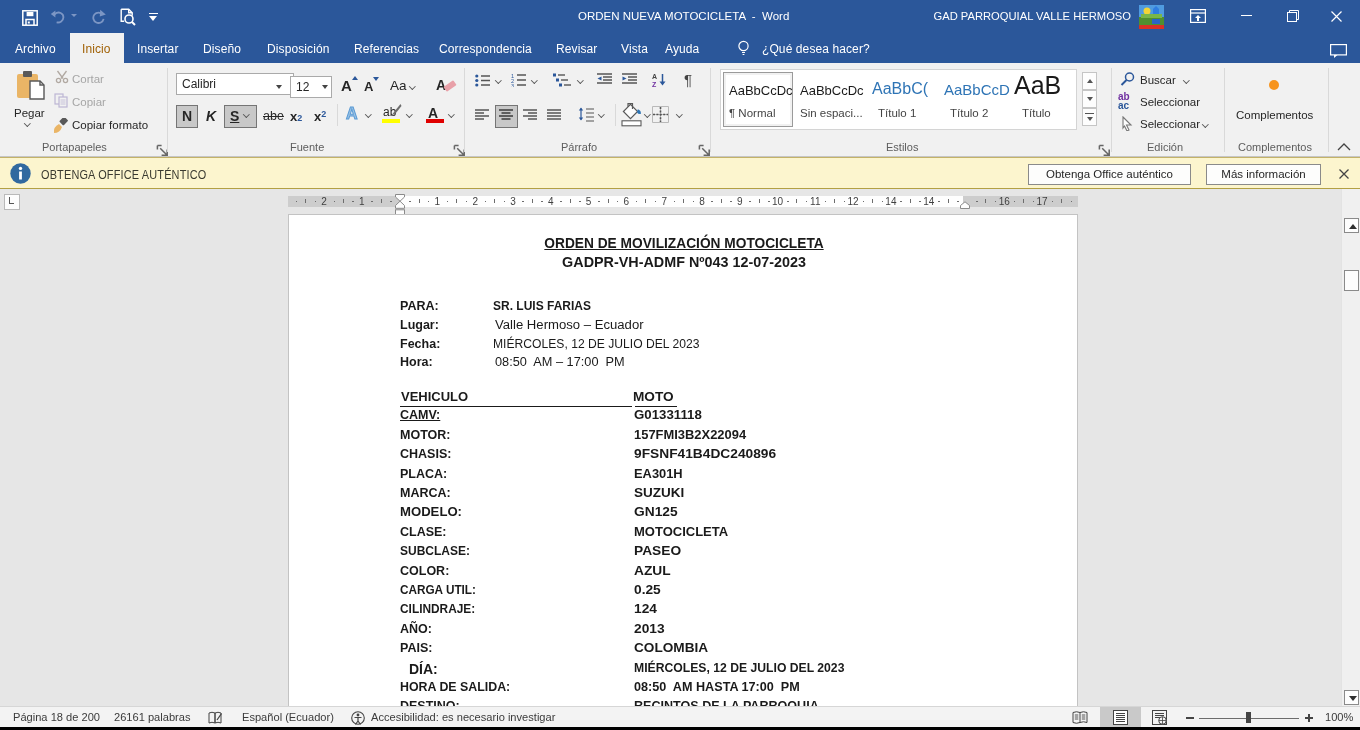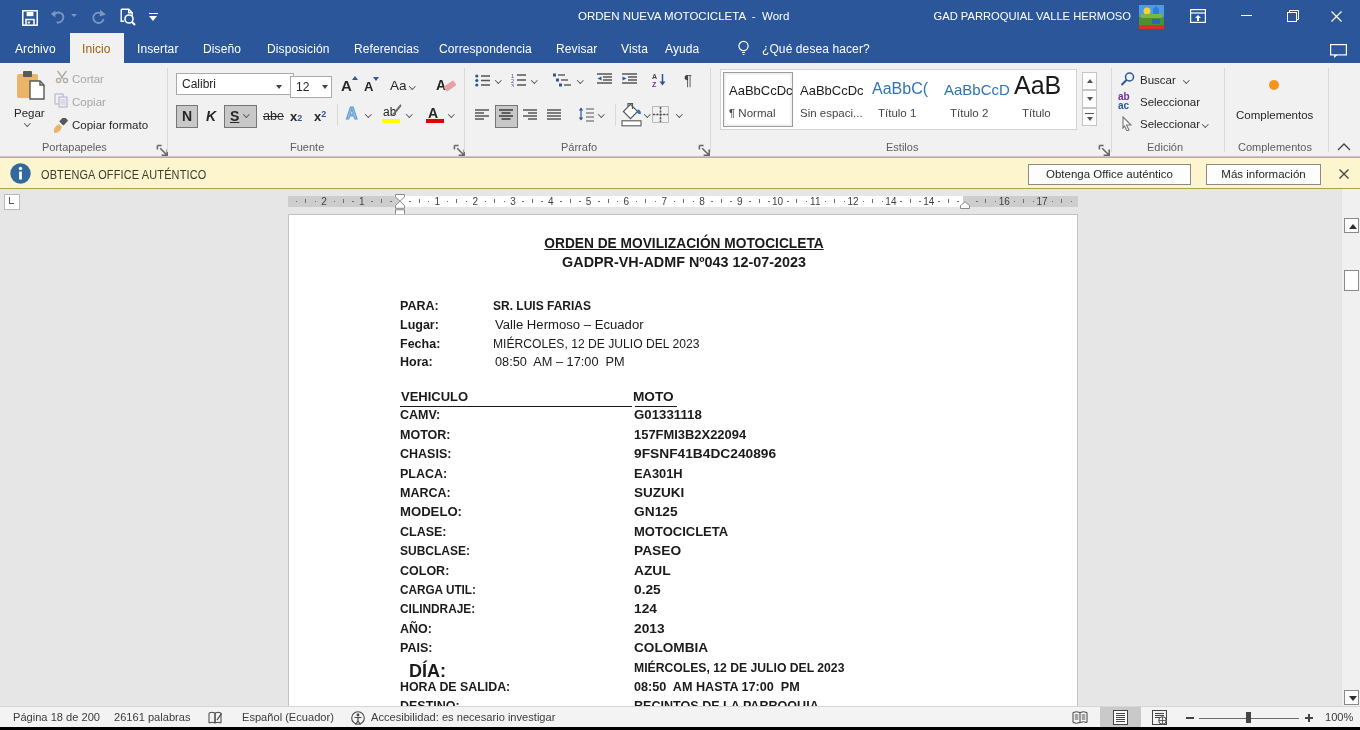--- a/index.html
+++ b/index.html
@@ -457,21 +457,21 @@
 <div class="dl" style="left:111.0px;top:103.7px;font-size:12.5px;transform:scaleX(1.0);">Lugar:</div>
 <div class="dr" style="left:206.0px;top:103.7px;font-size:12.5px;transform:scaleX(1.05);">Valle Hermoso – Ecuador</div>
 <div class="dl" style="left:111.0px;top:122.5px;font-size:12.5px;transform:scaleX(1.0);">Fecha:</div>
 <div class="dr" style="left:204.0px;top:122.5px;font-size:12.5px;transform:scaleX(0.97);">MIÉRCOLES, 12 DE JULIO DEL 2023</div>
 <div class="dl" style="left:111.0px;top:141.3px;font-size:12.5px;transform:scaleX(1.0);text-align:right;">Hora:</div>
 <div class="dr" style="left:206.0px;top:141.3px;font-size:12.5px;transform:scaleX(1.02);">08:50  AM – 17:00  PM</div>
 <div class="dl" style="left:112.0px;top:175.9px;font-size:12.5px;transform:scaleX(1.04);">VEHICULO</div>
 <div class="dl" style="left:344.0px;top:175.9px;font-size:12.5px;transform:scaleX(1.09);">MOTO</div>
 <div class="abs" style="left:111px;top:190.5px;width:232px;height:1.2px;background:#1a1a1a"></div>
 <div class="abs" style="left:346px;top:190.5px;width:42px;height:1.2px;background:#1a1a1a"></div>
-<div class="dl" style="left:111.0px;top:194.4px;font-size:12.5px;transform:scaleX(1.0);">CAMV:</div>
+<div class="dl" style="left:111.0px;top:194.4px;font-size:12.5px;transform:scaleX(1.0);text-decoration:underline;">CAMV:</div>
 <div class="dl" style="left:345.0px;top:194.4px;font-size:12.5px;transform:scaleX(1.06);">G01331118</div>
 <div class="dl" style="left:111.0px;top:213.8px;font-size:12.5px;transform:scaleX(1.0);">MOTOR:</div>
 <div class="dl" style="left:345.0px;top:213.8px;font-size:12.5px;transform:scaleX(1.034);">157FMI3B2X22094</div>
 <div class="dl" style="left:111.0px;top:233.2px;font-size:12.5px;transform:scaleX(1.0);">CHASIS:</div>
 <div class="dl" style="left:345.0px;top:233.2px;font-size:12.5px;transform:scaleX(1.1);">9FSNF41B4DC240896</div>
 <div class="dl" style="left:111.0px;top:252.6px;font-size:12.5px;transform:scaleX(1.0);">PLACA:</div>
 <div class="dl" style="left:345.0px;top:252.6px;font-size:12.5px;transform:scaleX(1.03);">EA301H</div>
 <div class="dl" style="left:111.0px;top:272.0px;font-size:12.5px;transform:scaleX(1.0);">MARCA:</div>
 <div class="dl" style="left:345.0px;top:272.0px;font-size:12.5px;transform:scaleX(1.08);">SUZUKI</div>
 <div class="dl" style="left:111.0px;top:291.4px;font-size:12.5px;transform:scaleX(1.05);">MODELO:</div>
@@ -483,21 +483,21 @@
 <div class="dl" style="left:111.0px;top:349.6px;font-size:12.5px;transform:scaleX(1.0);">COLOR:</div>
 <div class="dl" style="left:345.0px;top:349.6px;font-size:12.5px;transform:scaleX(1.1);">AZUL</div>
 <div class="dl" style="left:111.0px;top:369.0px;font-size:12.5px;transform:scaleX(0.94);">CARGA UTIL:</div>
 <div class="dl" style="left:345.0px;top:369.0px;font-size:12.5px;transform:scaleX(1.1);">0.25</div>
 <div class="dl" style="left:111.0px;top:388.4px;font-size:12.5px;transform:scaleX(0.95);">CILINDRAJE:</div>
 <div class="dl" style="left:345.0px;top:388.4px;font-size:12.5px;transform:scaleX(1.1);">124</div>
 <div class="dl" style="left:111.0px;top:407.8px;font-size:12.5px;transform:scaleX(1.0);">AÑO:</div>
 <div class="dl" style="left:345.0px;top:407.8px;font-size:12.5px;transform:scaleX(1.1);">2013</div>
 <div class="dl" style="left:111.0px;top:427.2px;font-size:12.5px;transform:scaleX(1.0);">PAIS:</div>
 <div class="dl" style="left:345.0px;top:427.2px;font-size:12.5px;transform:scaleX(1.09);">COLOMBIA</div>
-<div class="dl" style="left:111.0px;top:446.6px;font-size:18px;transform:scaleX(1.0);padding-left:9px;">DÍA:</div>
+<div class="dl" style="left:111.0px;top:446.6px;font-size:14px;transform:scaleX(1.0);padding-left:9px;">DÍA:</div>
 <div class="dl" style="left:345.0px;top:446.6px;font-size:12.5px;transform:scaleX(0.975);">MIÉRCOLES, 12 DE JULIO DEL 2023</div>
 <div class="dl" style="left:111.0px;top:466.0px;font-size:12.5px;transform:scaleX(0.99);">HORA DE SALIDA:</div>
 <div class="dl" style="left:345.0px;top:466.0px;font-size:12.5px;transform:scaleX(1.01);">08:50  AM HASTA 17:00  PM</div>
 <div class="dl" style="left:111.0px;top:485.4px;font-size:12.5px;transform:scaleX(1.0);">DESTINO:</div>
 <div class="dl" style="left:345.0px;top:485.4px;font-size:12.5px;transform:scaleX(1.005);">RECINTOS DE LA PARROQUIA</div>
     </div>
 </div>
 
 <div id="vscroll">
  <div class="sbtn" style="top:29px"></div>

